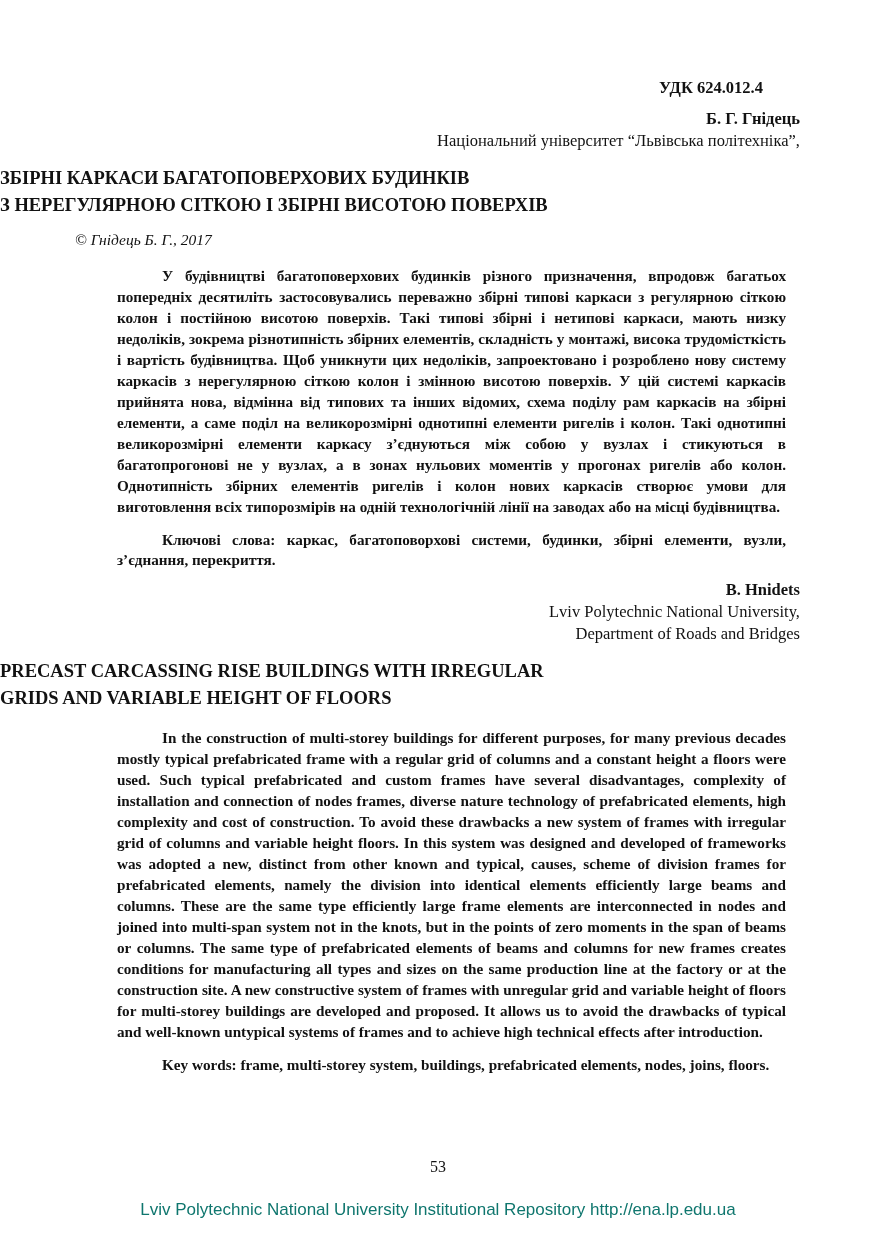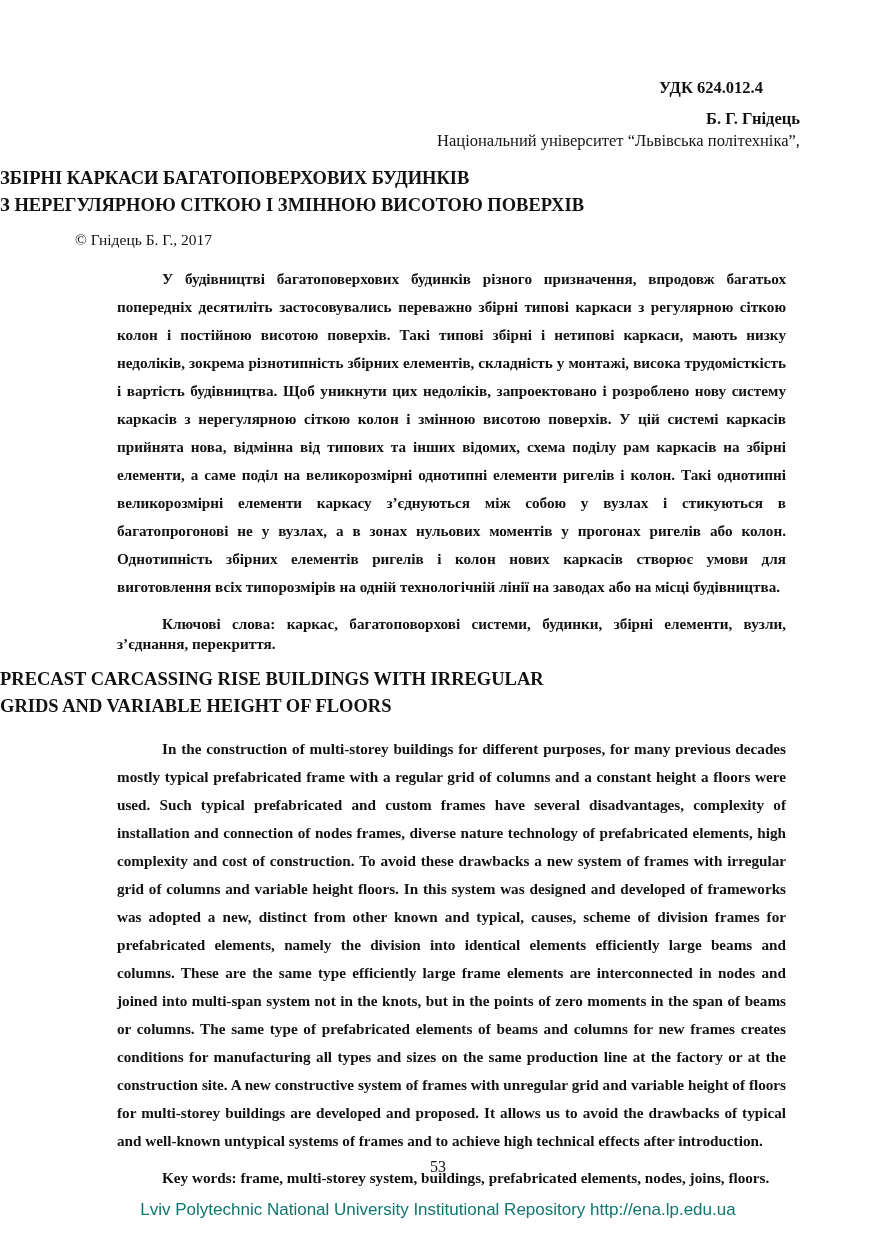--- a/index.html
+++ b/index.html
@@ -33,29 +33,30 @@
   .paper-title {
     margin-top: 13px;
     text-align: left;
     font-weight: bold;
     font-size: 18.5px;
     line-height: 27px;
   }
   .copyright {
     margin-top: 11px;
     margin-left: 75px;
+    font-style: italic;
     font-size: 15.5px;
     line-height: 20px;
   }
   .abstract {
     margin: 15px 90px 0 117px;
     text-align: justify;
     font-weight: bold;
     font-size: 15.2px;
-    line-height: 28px;
+    line-height: 21px;
     text-indent: 45px;
   }
   .keywords {
     margin: 13px 90px 0 117px;
     text-align: justify;
     font-weight: bold;
     font-size: 15.2px;
     line-height: 19.6px;
     text-indent: 45px;
   }
@@ -85,29 +86,34 @@
 
   <div class="udc">УДК 624.012.4</div>
 
   <div class="author-block ua">
     <div class="author-name">Б. Г. Гнідець</div>
     <div>Національний університет “Львівська політехніка”,</div>
   </div>
 
   <div class="paper-title">
     <div>ЗБІРНІ КАРКАСИ БАГАТОПОВЕРХОВИХ БУДИНКІВ</div>
-    <div>З НЕРЕГУЛЯРНОЮ СІТКОЮ І ЗМІННОЮ ВИСОТОЮ ПОВЕРХІВ</div>
+    <div>З НЕРЕГУЛЯРНОЮ СІТКОЮ І ЗБІРНІ ВИСОТОЮ ПОВЕРХІВ</div>
   </div>
 
   <div class="copyright">© Гнідець Б. Г., 2017</div>
 
   <div class="abstract">У будівництві багатоповерхових будинків різного призначення, впродовж багатьох попередніх десятиліть застосовувались переважно збірні типові каркаси з регулярною сіткою колон і постійною висотою поверхів. Такі типові збірні і нетипові каркаси, мають низку недоліків, зокрема різнотипність збірних елементів, складність у монтажі, висока трудомісткість і вартість будівництва. Щоб уникнути цих недоліків, запроектовано і розроблено нову систему каркасів з нерегулярною сіткою колон і змінною висотою поверхів. У цій системі каркасів прийнята нова, відмінна від типових та інших відомих, схема поділу рам каркасів на збірні елементи, а саме поділ на великорозмірні однотипні елементи ригелів і колон. Такі однотипні великорозмірні елементи каркасу з’єднуються між собою у вузлах і стикуються в багатопрогонові не у вузлах, а в зонах нульових моментів у прогонах ригелів або колон. Однотипність збірних елементів ригелів і колон нових каркасів створює умови для виготовлення всіх типорозмірів на одній технологічній лінії на заводах або на місці будівництва.</div>
 
   <div class="keywords">Ключові слова: каркас, багатоповорхові системи, будинки, збірні елементи, вузли, з’єднання, перекриття.</div>
 
+  <div class="author-block en">
+    <div class="author-name">B. Hnidets</div>
+    <div>Lviv Polytechnic National University,</div>
+    <div>Department of Roads and Bridges</div>
+  </div>
 
   <div class="paper-title">
     <div>PRECAST CARCASSING RISE BUILDINGS WITH IRREGULAR</div>
     <div>GRIDS AND VARIABLE HEIGHT OF FLOORS</div>
   </div>
 
 
   <div class="abstract">In the construction of multi-storey buildings for different purposes, for many previous decades mostly typical prefabricated frame with a regular grid of columns and a constant height a floors were used. Such typical prefabricated and custom frames have several disadvantages, complexity of installation and connection of nodes frames, diverse nature technology of prefabricated elements, high complexity and cost of construction. To avoid these drawbacks a new system of frames with irregular grid of columns and variable height floors. In this system was designed and developed of frameworks was adopted a new, distinct from other known and typical, causes, scheme of division frames for prefabricated elements, namely the division into identical elements efficiently large beams and columns. These are the same type efficiently large frame elements are interconnected in nodes and joined into multi-span system not in the knots, but in the points of zero moments in the span of beams or columns. The same type of prefabricated elements of beams and columns for new frames creates conditions for manufacturing all types and sizes on the same production line at the factory or at the construction site. A new constructive system of frames with unregular grid and variable height of floors for multi-storey buildings are developed and proposed. It allows us to avoid the drawbacks of typical and well-known untypical systems of frames and to achieve high technical effects after introduction.</div>
 
   <div class="keywords">Key words: frame, multi-storey system, buildings, prefabricated elements, nodes, joins, floors.</div>

